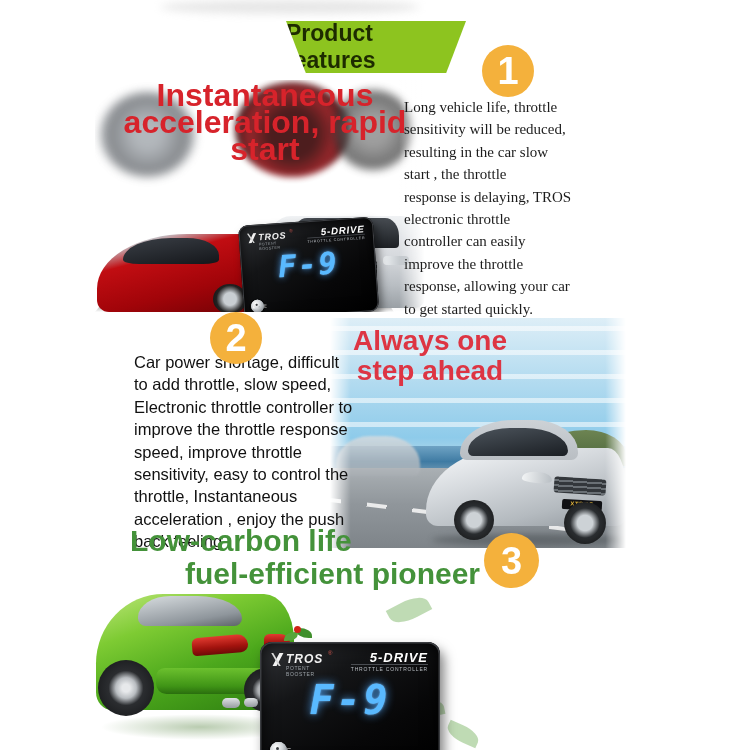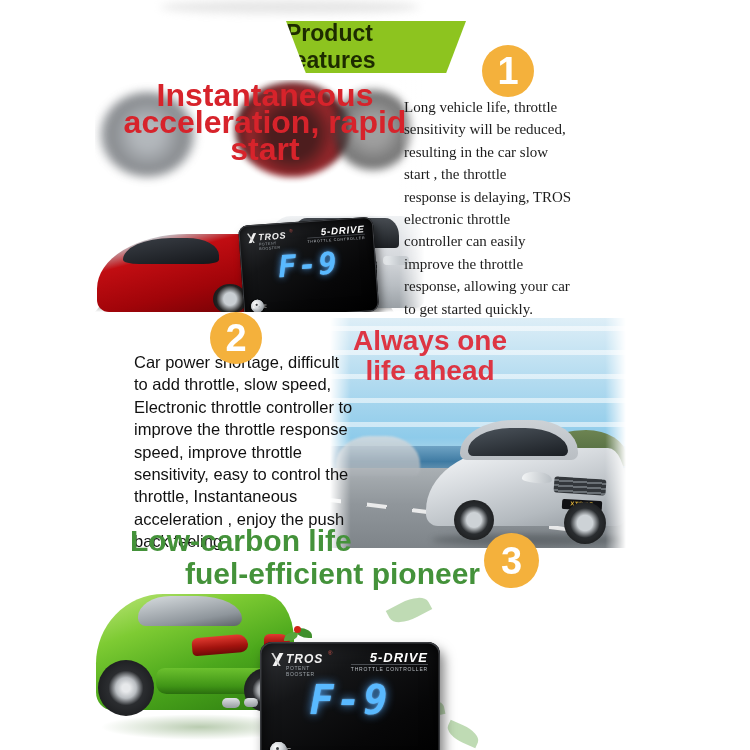--- a/index.html
+++ b/index.html
@@ -283,21 +283,21 @@
       <div class="c2-glass"></div>
       <div class="c2-lightL"></div>
       <div class="c2-grille"></div>
       <div class="plate c2-plate">XTROS</div>
       <div class="c2-wheel c2-wR"></div>
       <div class="c2-wheel c2-wF"></div>
     </div>
 
   </div>
   <div class="title-step">Always one
-life ahead</div>
+step ahead</div>
 
   <div class="title-green tg2">fuel-efficient pioneer</div>
   <div class="title-green tg1">Low-carbon life</div>
 
   <div class="leaf" style="left:388px;top:600px;width:42px;height:20px;transform:rotate(-28deg);"></div>
   <div class="leaf" style="left:396px;top:648px;width:36px;height:17px;transform:rotate(18deg);"></div>
   <div class="leaf" style="left:404px;top:700px;width:40px;height:18px;transform:rotate(-12deg);"></div>
   <div class="leaf" style="left:446px;top:726px;width:34px;height:16px;transform:rotate(24deg);"></div>
 
   <div class="gc">

